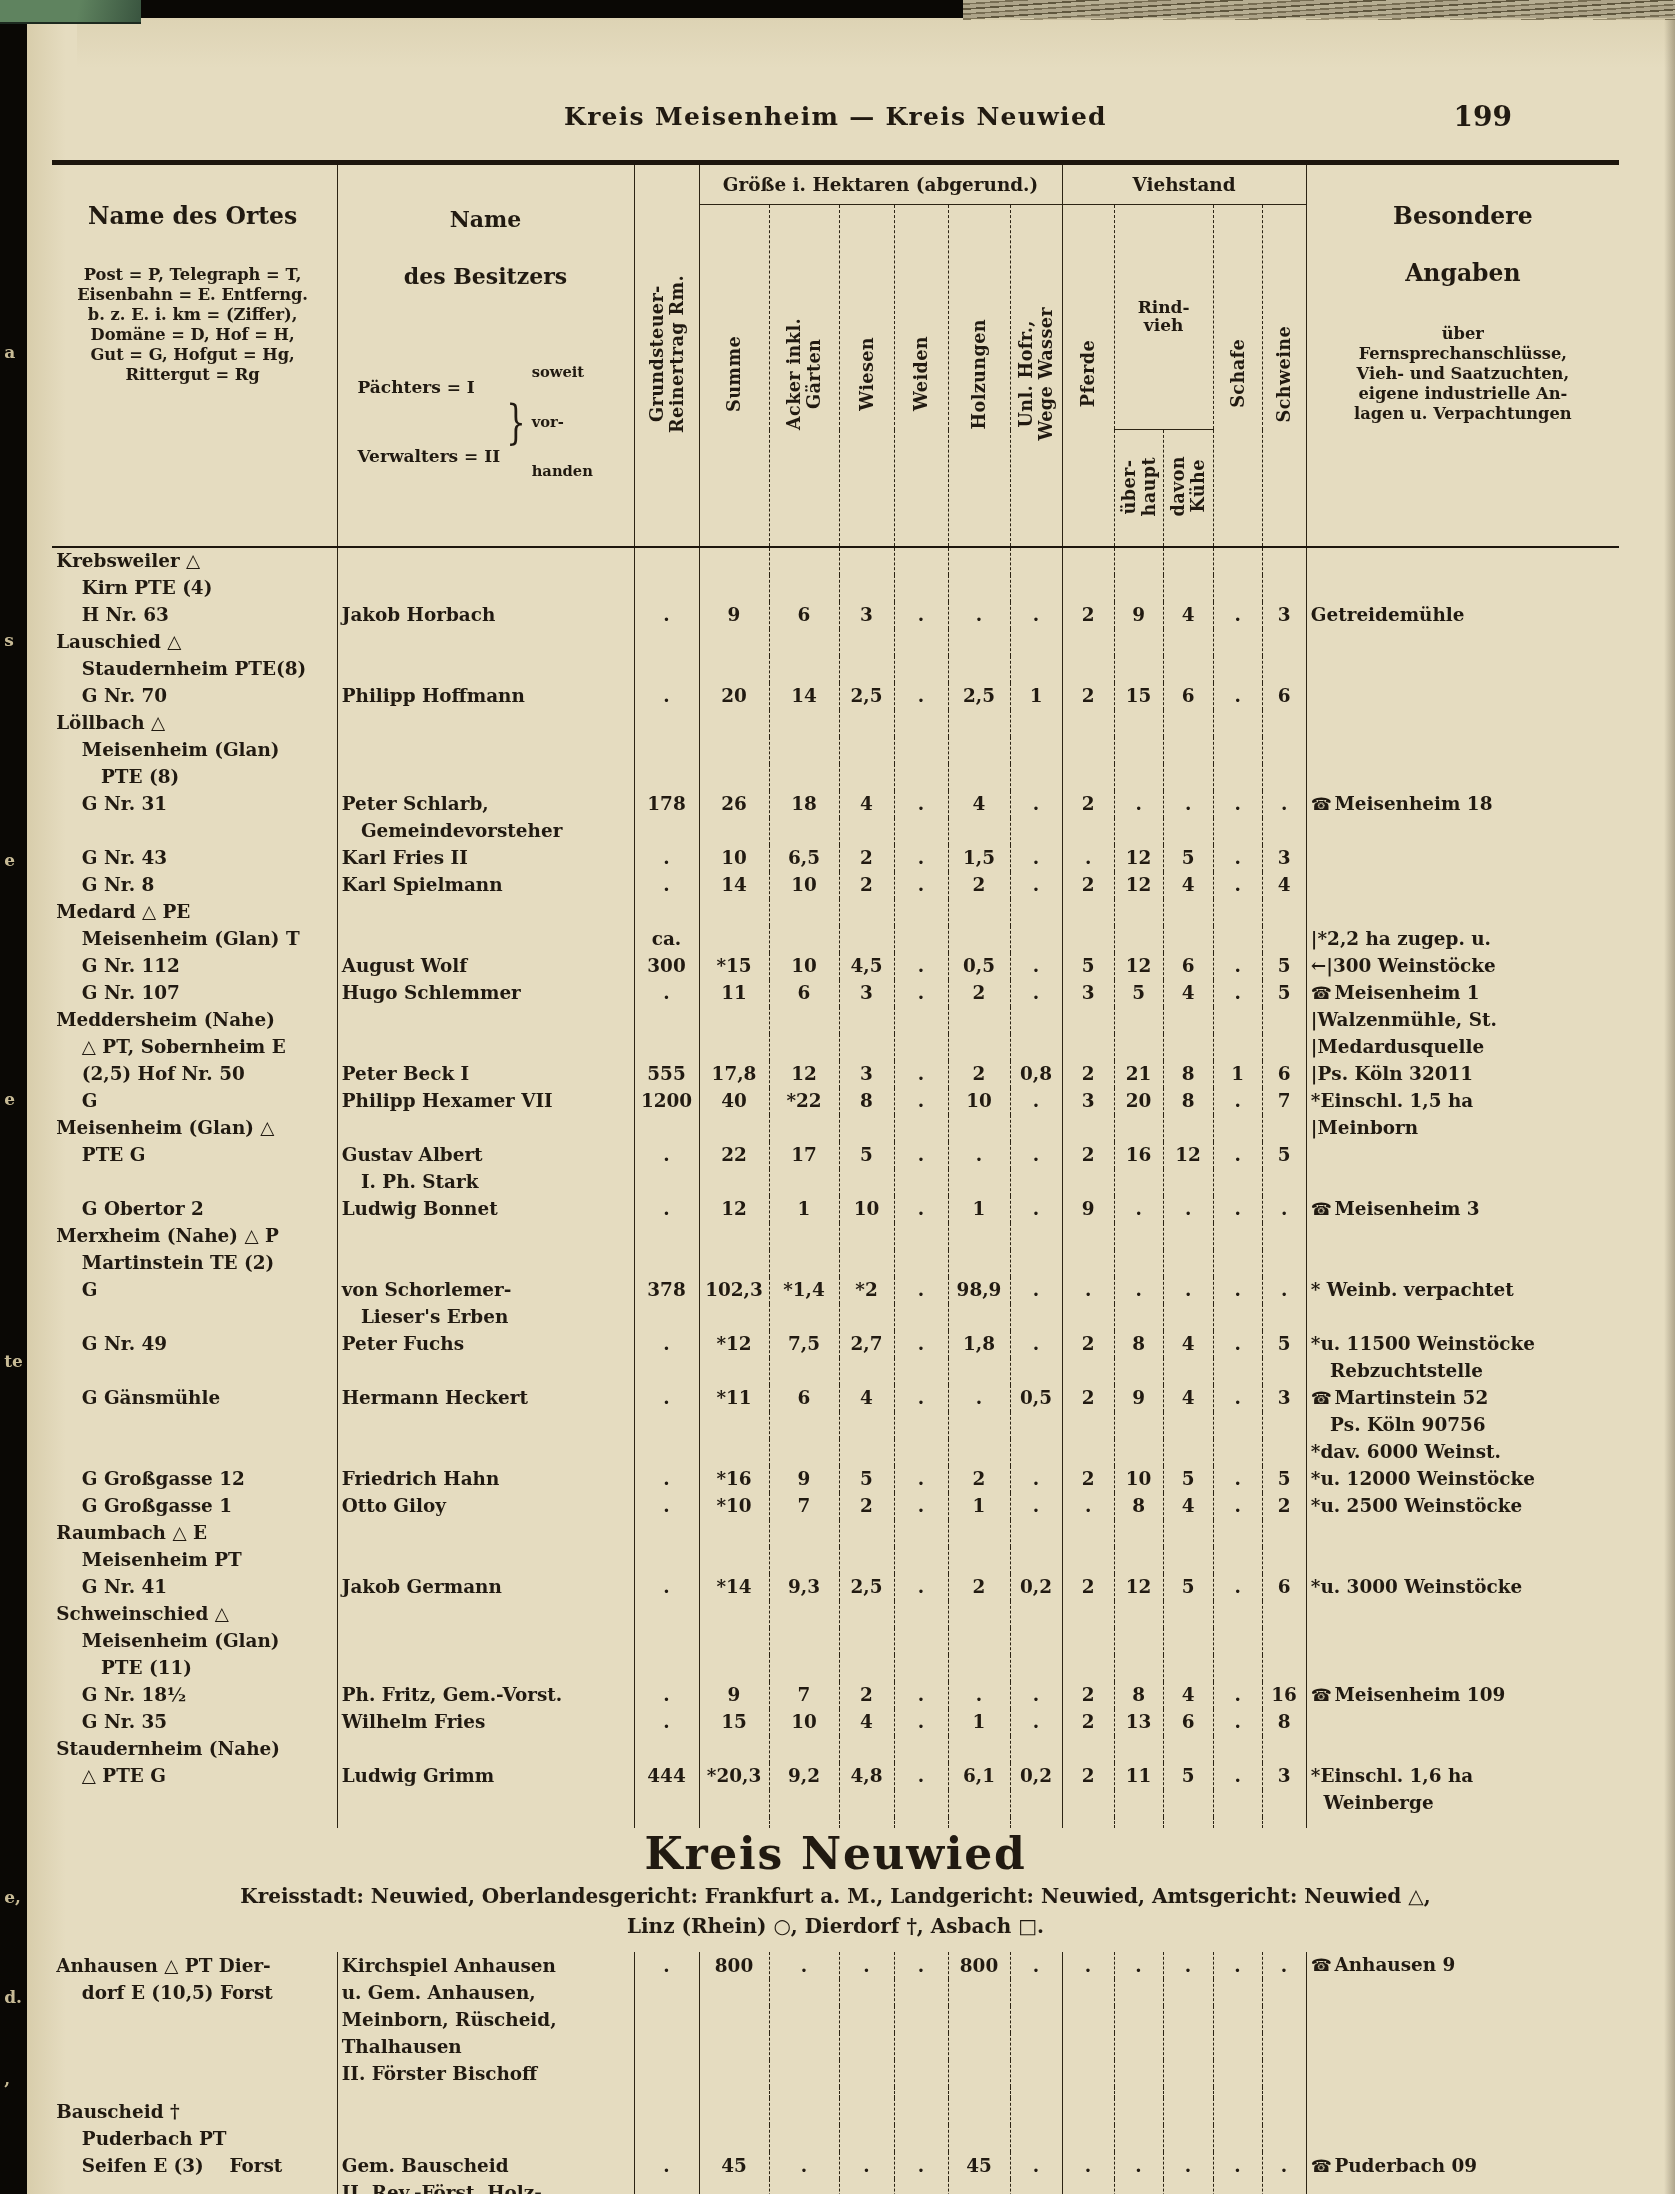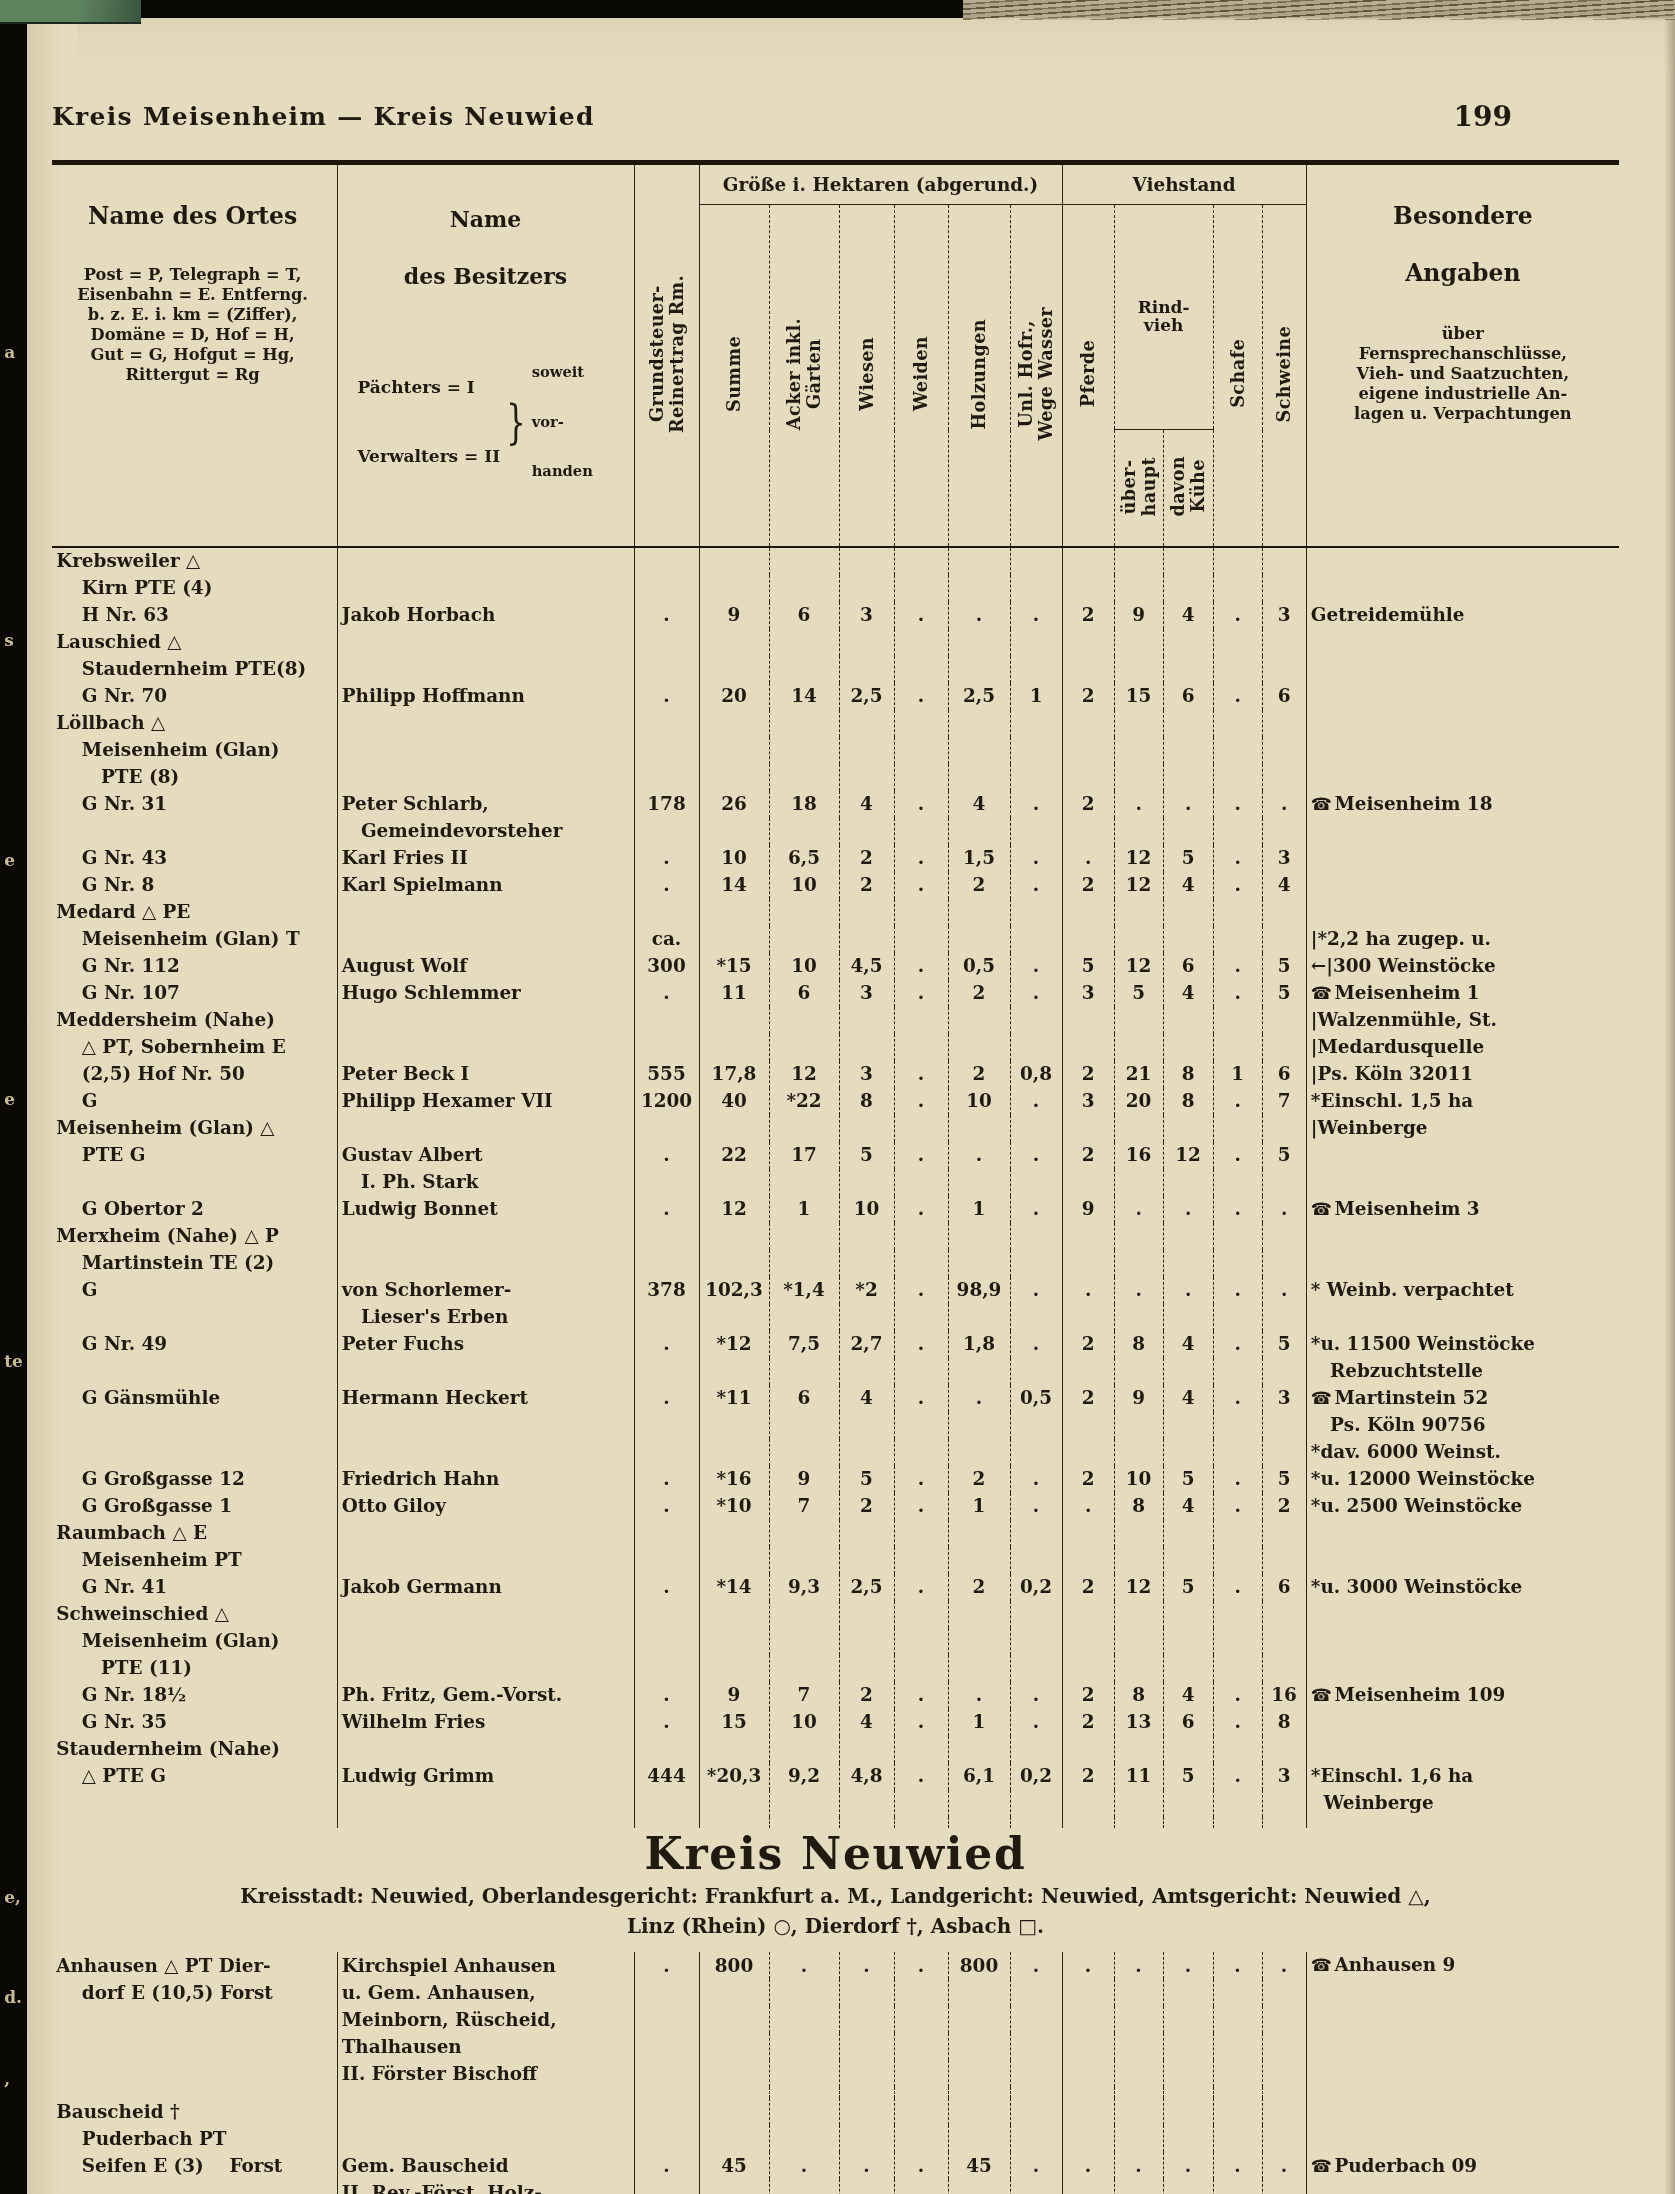--- a/index.html
+++ b/index.html
@@ -15,21 +15,21 @@
   .book-corner{position:absolute;left:0;top:0;width:141px;height:22px;z-index:6;
                background:linear-gradient(100deg,#5f835f 55%,#39543f 100%);border-bottom:2.5px solid #1d2a20;}
   .page-stack{position:absolute;left:963px;right:0;top:0;height:20px;z-index:4;opacity:.85;
               background:repeating-linear-gradient(176deg,#d5cbab 0 3.4px,#8a7f61 3.4px 5px,#cabfa0 5px 8.4px,#6e6448 8.4px 10px);}
   .paper{position:absolute;left:27px;top:18.4px;width:1649px;height:2176px;background:#e5dcc0;
          background-image:linear-gradient(90deg,#d8cdab 0,#e5dcc0 39px),linear-gradient(180deg,#ddd3b4 0,#e5dcc0 50px);
          background-repeat:no-repeat;background-size:50px 100%,100% 59px;}
   .right-edge{position:absolute;right:0;top:0;width:11.7px;height:100%;
               background:linear-gradient(90deg,rgba(0,0,0,0) 0,rgba(58,48,28,.35) 100%);}
   
-  .running-head{position:relative;margin-left:25px;width:1567px;padding-top:84px;}
+  .running-head{position:relative;margin-left:25px;width:1567px;padding-top:84px;text-align:center;}
   .rh-title{font-size:25px;font-weight:700;letter-spacing:1.3px;}
   .rh-page{position:absolute;right:107px;bottom:-1.7px;font-size:28px;font-weight:700;}
   
   table.main{margin-left:25px;width:1567px;border-collapse:collapse;table-layout:fixed;}
   table.first{margin-top:28.5px;border-top:5.9px solid #1d160d;}
   table.cont{margin-top:11.7px;}
   thead{border-bottom:2.5px solid #1d160d;}
   th,td{padding:0 4.2px;font-weight:700;overflow:visible;}
   td{height:27px;font-size:18.4px;line-height:1.05;vertical-align:middle;}
   tr.spacer td{height:11.7px;}
@@ -525,21 +525,21 @@
             <td class="c4"></td>
             <td class="c5"></td>
             <td class="c6"></td>
             <td class="c7"></td>
             <td class="c8"></td>
             <td class="c9"></td>
             <td class="c10"></td>
             <td class="c11"></td>
             <td class="c12"></td>
             <td class="c13"></td>
-            <td class="c14">|Weinberge</td>
+            <td class="c14">|Meinborn</td>
           </tr>
           <tr>
             <td class="c0">    PTE G</td>
             <td class="c1">Gustav Albert</td>
             <td class="c2">.</td>
             <td class="c3">22</td>
             <td class="c4">17</td>
             <td class="c5">5</td>
             <td class="c6">.</td>
             <td class="c7">.</td>

